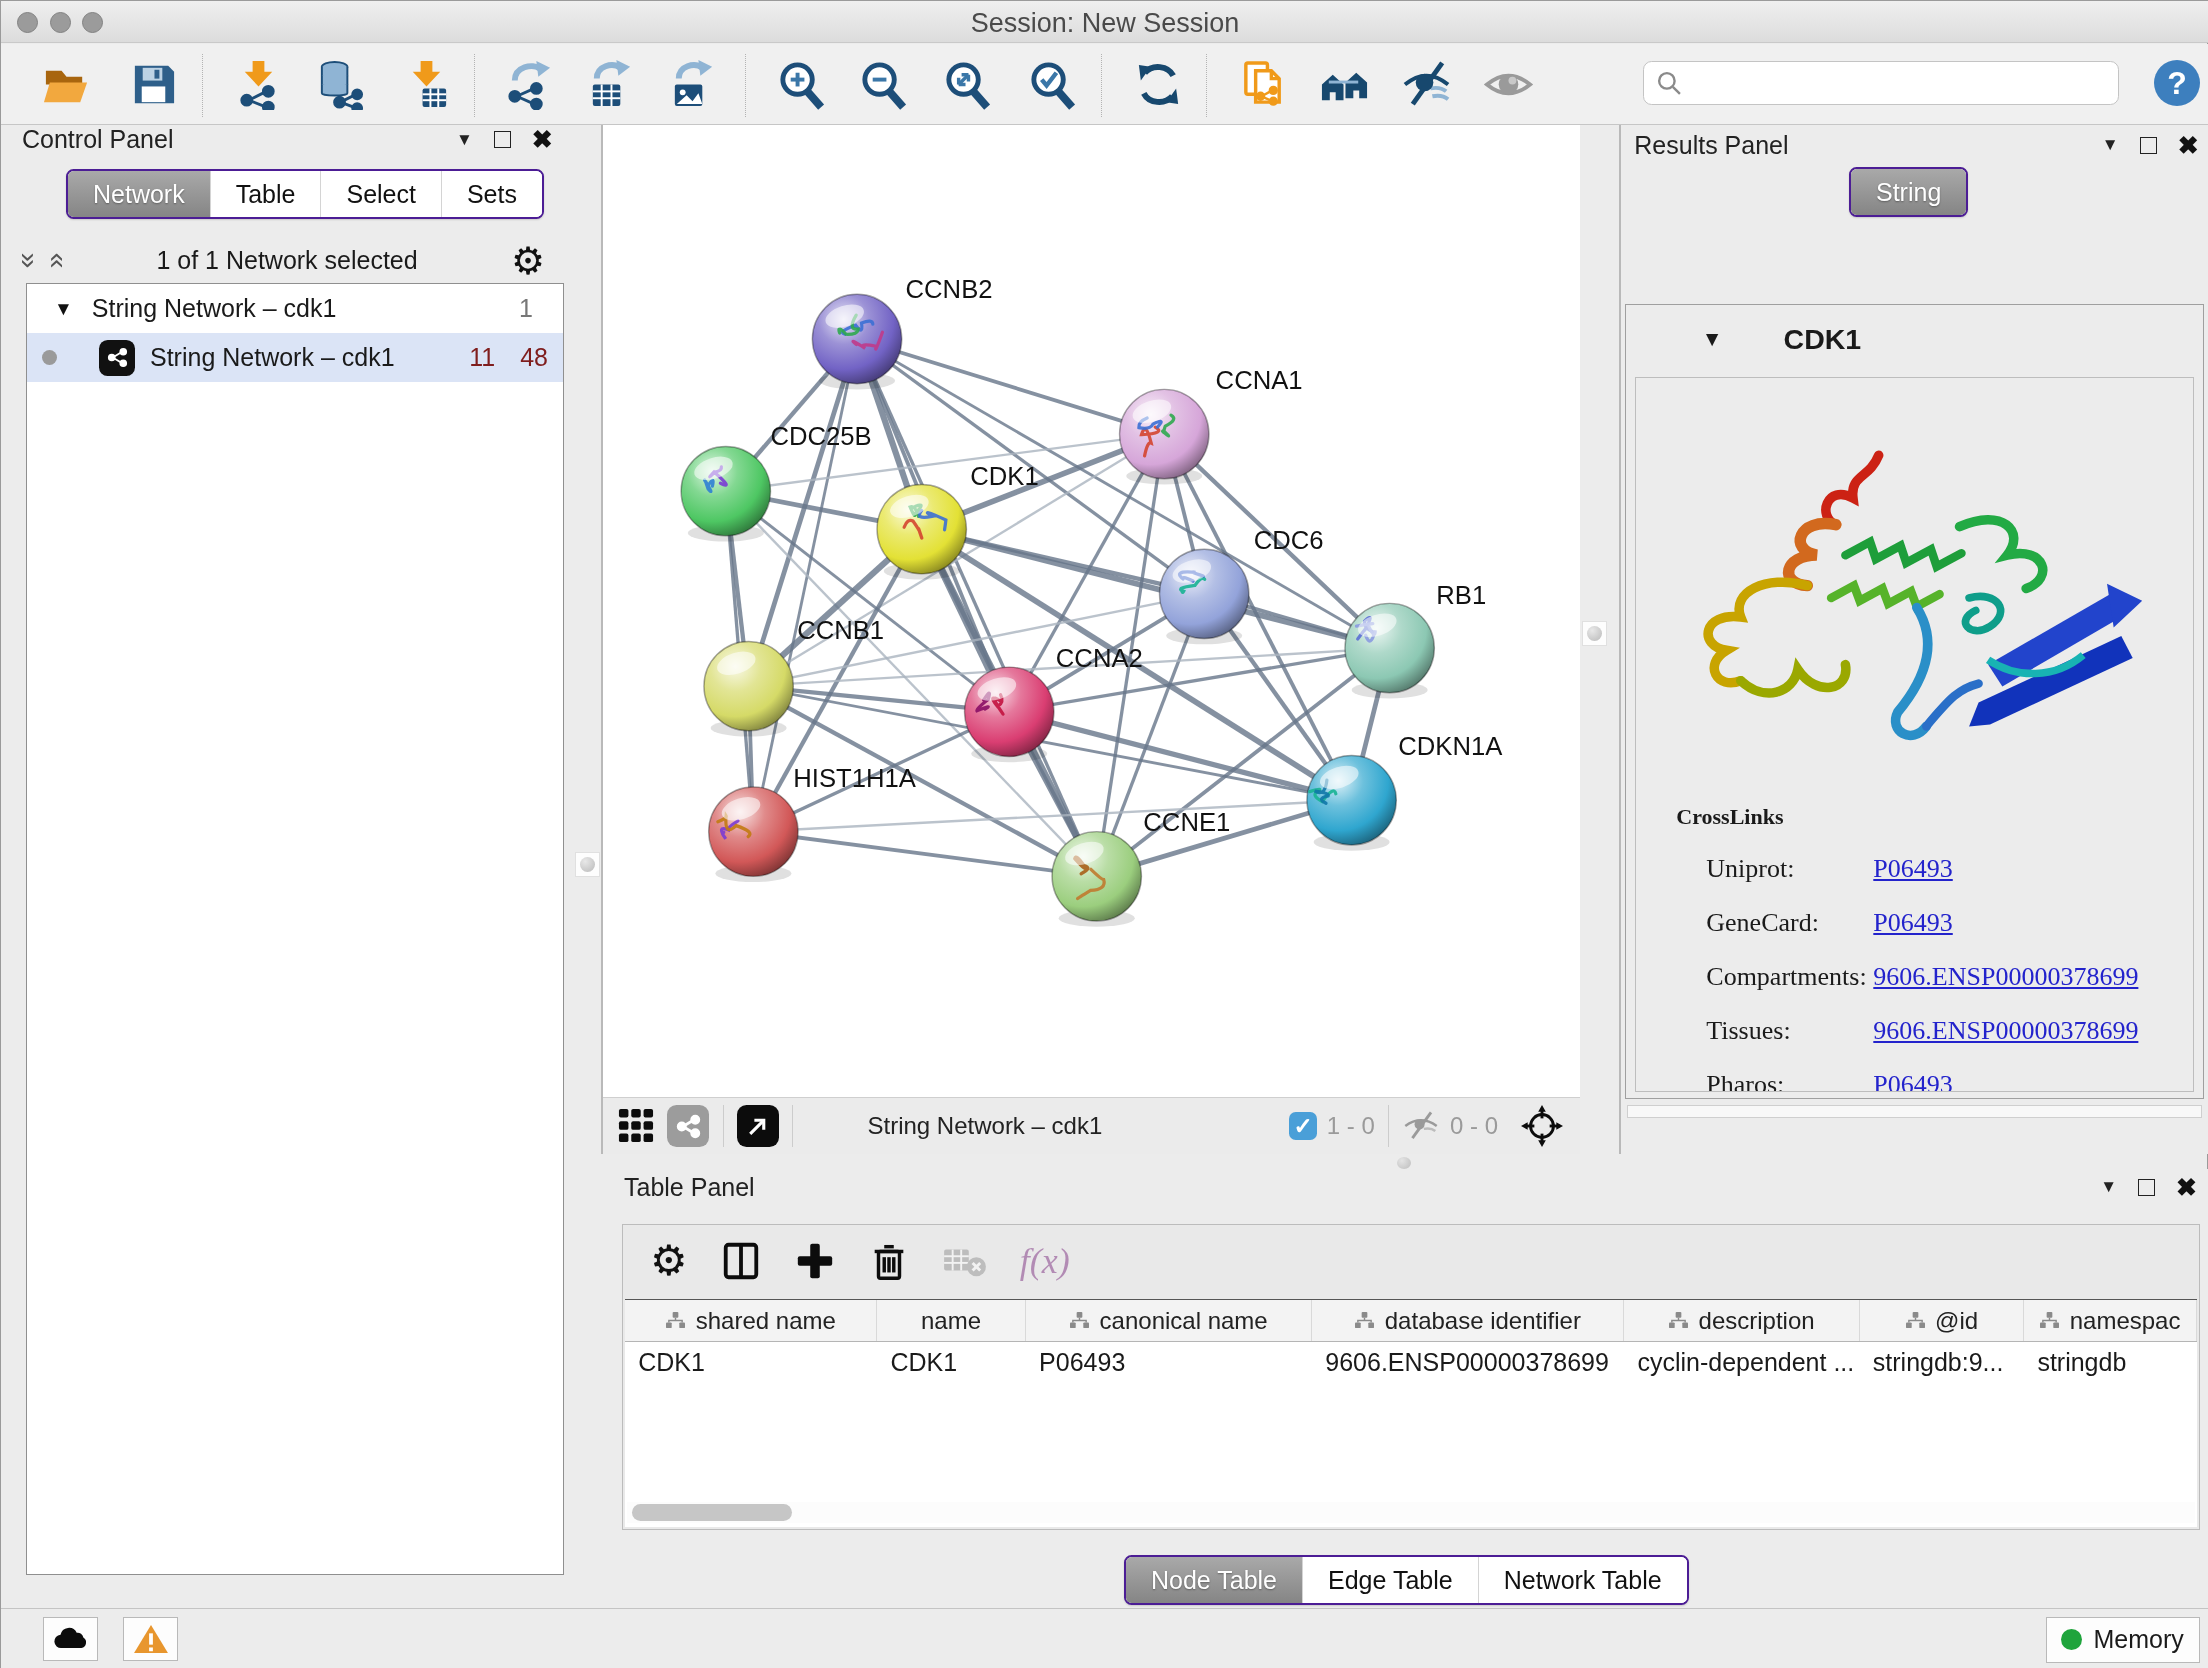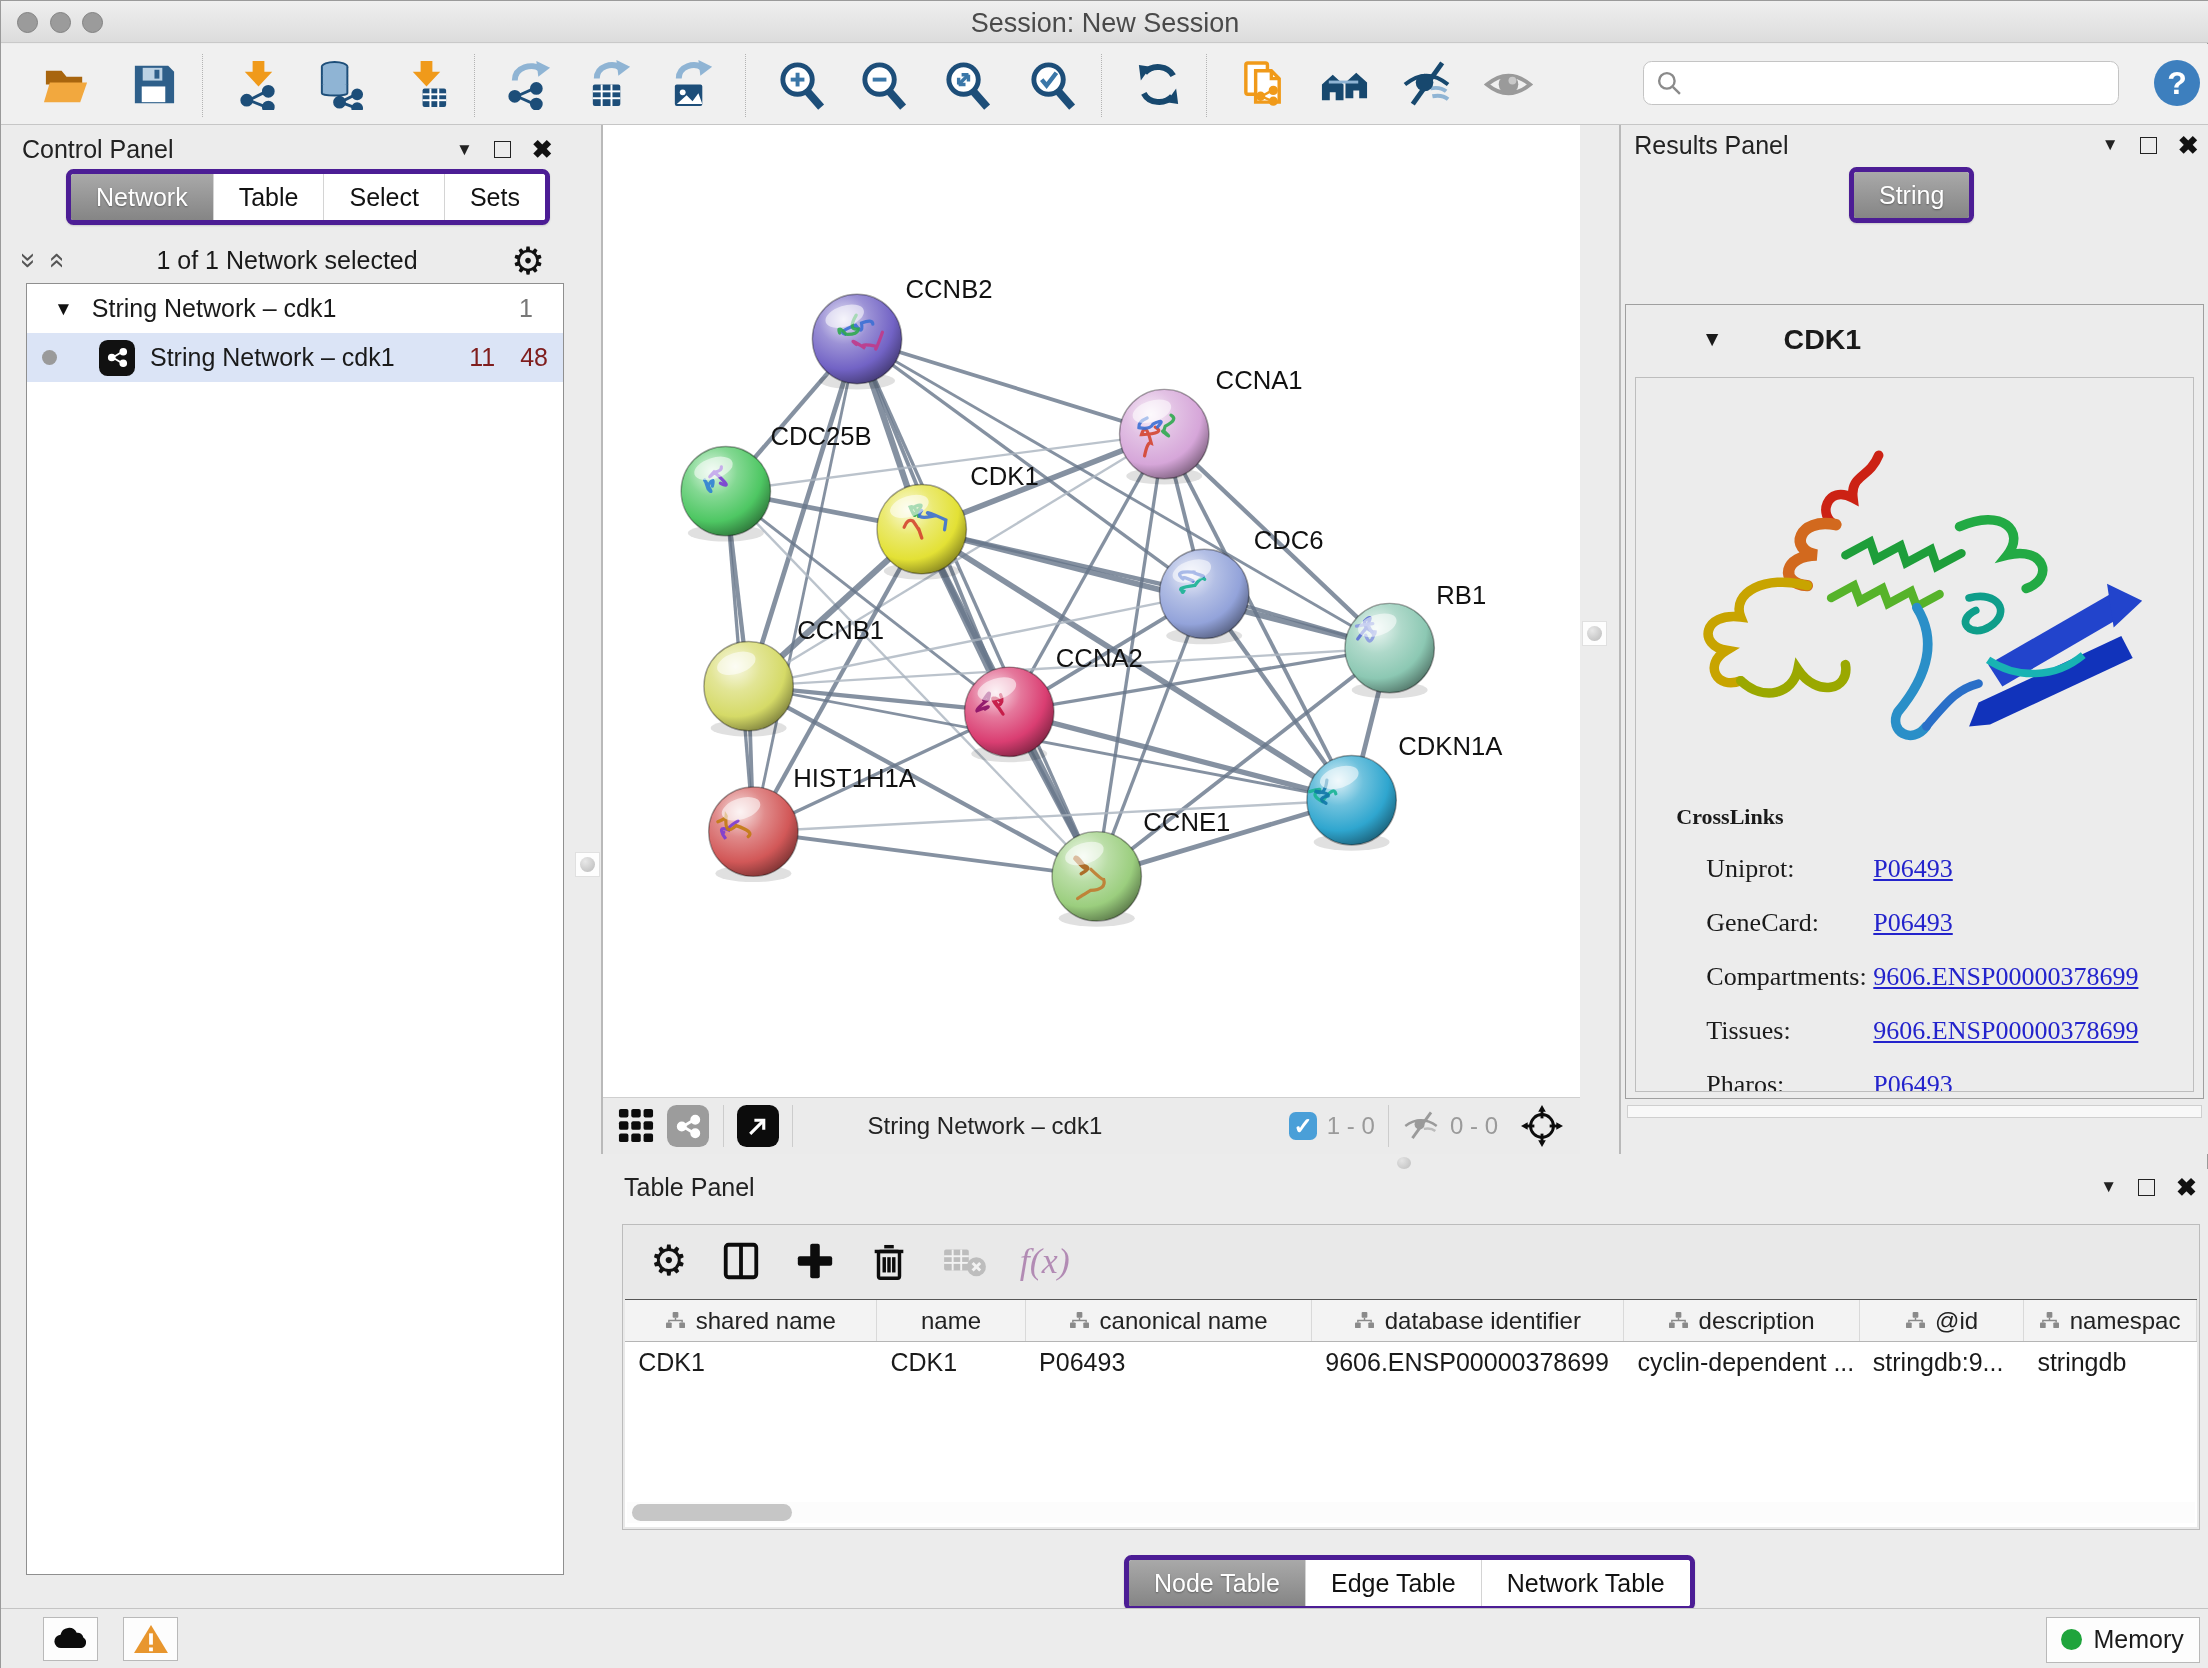--- a/index.html
+++ b/index.html
@@ -28,31 +28,31 @@
   #help-btn { position:absolute; left:2153px; top:16px; width:46px; height:46px; border-radius:50%;
     background:#3d7fbe; color:#fff; font-size:32px; font-weight:bold; display:flex; align-items:center; justify-content:center; }
 
   
   .panel-title { font-size:25px; color:#222; }
   .win-ctrls { display:flex; align-items:center; gap:21px; }
   .wc-tri { font-size:17px; color:#222; }
   .wc-box { width:17px; height:17px; border:1.9px solid #222; background:transparent; }
   .wc-x { font-size:25px; font-weight:bold; color:#111; }
 
-  .tabgroup { display:inline-flex; border:5px solid #4c1d95; border-radius:7.6px; overflow:hidden;
+  .tabgroup { display:inline-flex; border:2px solid #4c1d95; border-radius:7.6px; overflow:hidden;
     background:#fff; box-shadow:0 1px 1.9px rgba(0,0,0,.15); }
   .tabgroup .tab { padding:0 25px; height:46px; display:flex; align-items:center; font-size:25px;
     background:#fff; color:#111; border-left:1px solid #d4d4d4; }
   .tabgroup .tab:first-child { border-left:none; }
   .tabgroup .tab.active { background:linear-gradient(#a9a9a9,#858585); color:#fff;
     text-shadow:0 1px 1.9px rgba(0,0,0,.35); }
 
   
   #control-panel { position:absolute; left:0; top:124px; width:565px; height:1484px; }
-  #cp-header { position:absolute; left:21px; right:13.3px; top:10px; display:flex; justify-content:space-between; align-items:center; }
+  #cp-header { position:absolute; left:21px; right:13.3px; top:0; display:flex; justify-content:space-between; align-items:center; }
   #cp-tabs { position:absolute; left:65px; top:44px; }
   #cp-selector { position:absolute; left:21px; right:21px; top:110px; height:51px;
     display:flex; align-items:center; }
   .chev { font-size:28.5px; color:#555; display:inline-block; }
   .chev.down { transform:rotate(90deg); }
   .chev.up { transform:rotate(-90deg); }
   #cp-selector .sel-text { flex:1; text-align:center; font-size:25px; }
   .gear-glyph { font-size:38px; color:#111; line-height:1; }
   #network-tree { position:absolute; left:25px; top:158px; width:538px; height:1292px;
     background:#fff; border:1px solid #8f8f8f; }

